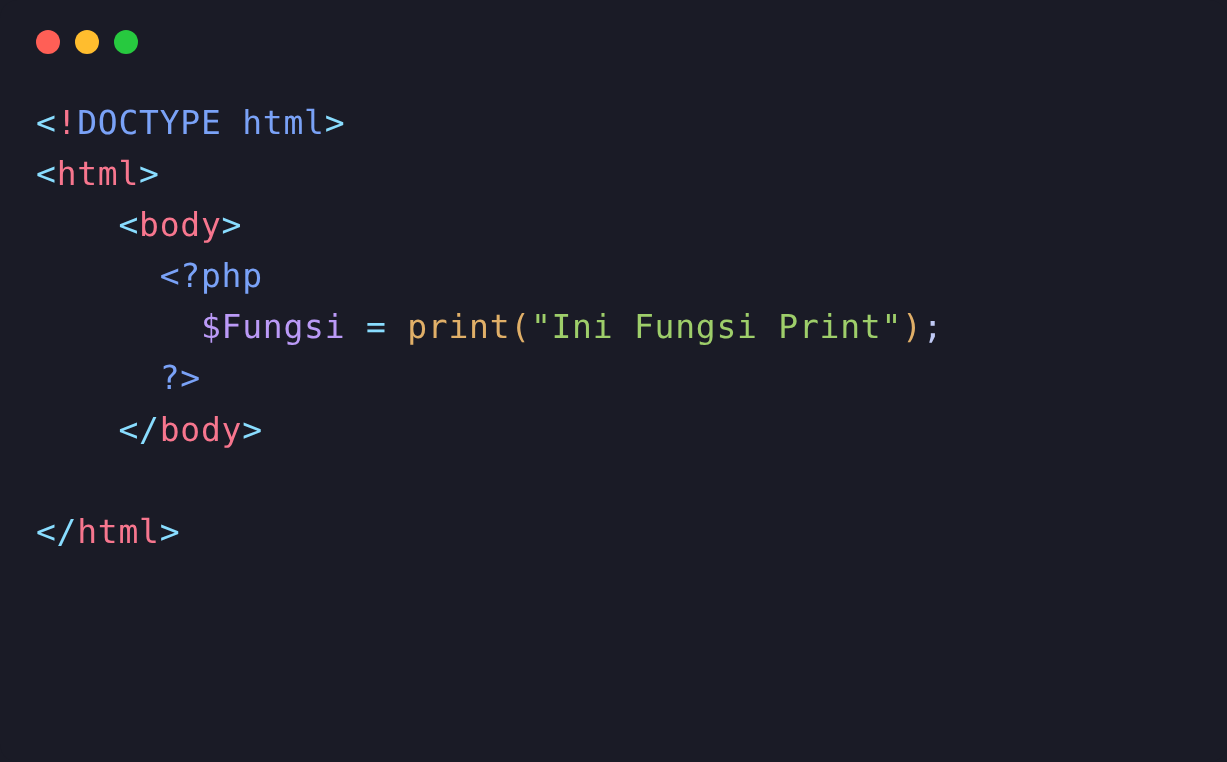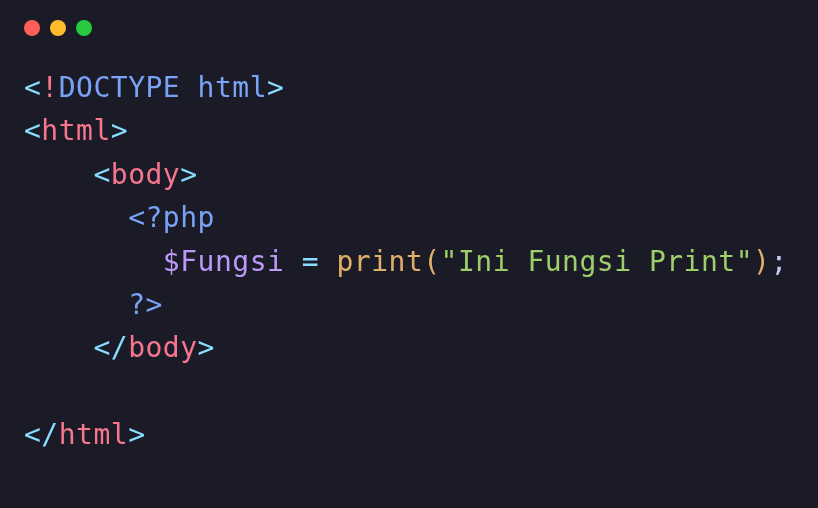--- a/index.html
+++ b/index.html
@@ -25,21 +25,21 @@
       display: flex;
       gap: 10px;
       margin-bottom: 30px;
     }
     .traffic-light {
       width: 16px;
       height: 16px;
       border-radius: 50%;
     }
     .code-block {
-      font-size: 28px;
+      font-size: 22px;
       line-height: 1.55;
       white-space: pre;
       letter-spacing: 0.5px;
     }
     .tag-bracket { color: #89ddff; }
     .doctype-excl { color: #f7768e; }
     .doctype-word { color: #7aa2f7; }
     .tag-name { color: #f7768e; }
     .php-open { color: #7aa2f7; }
     .variable { color: #bb9af7; }

